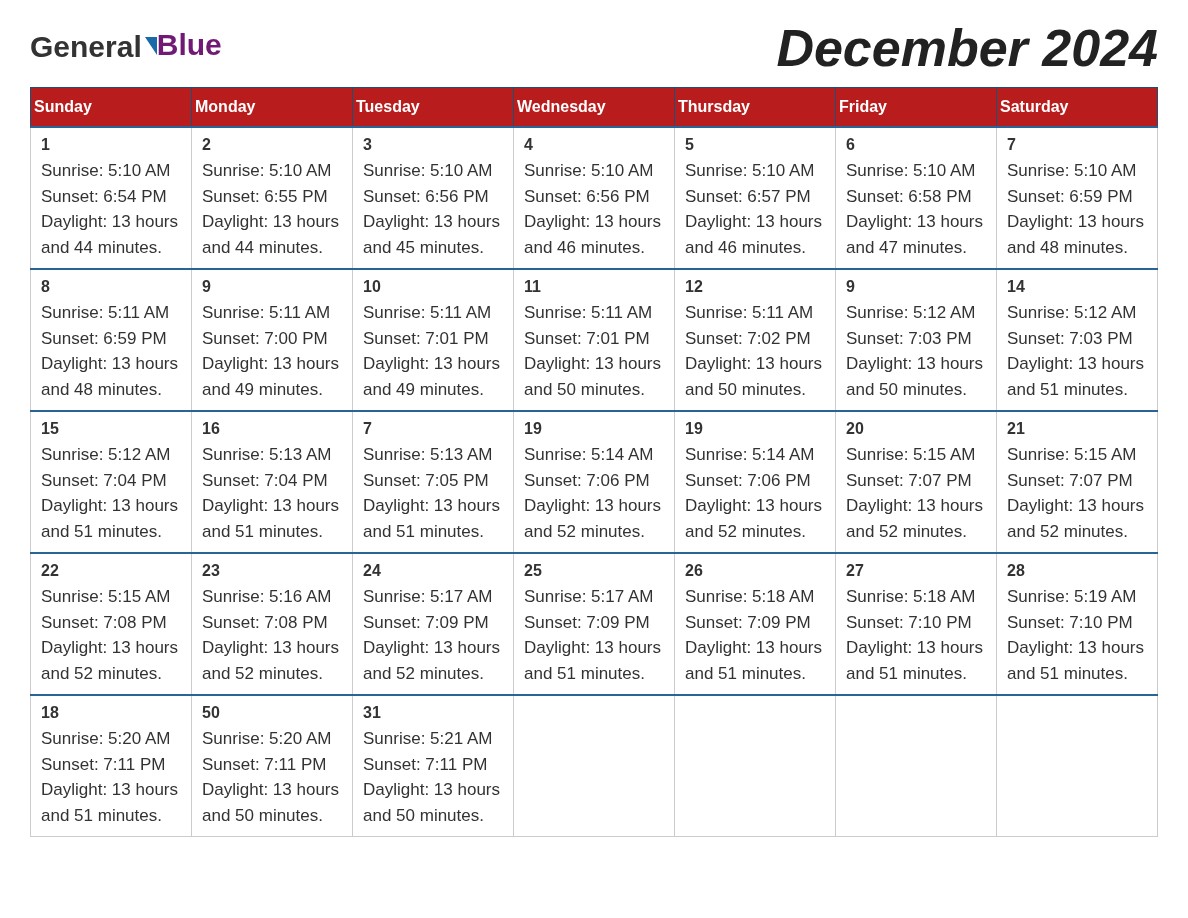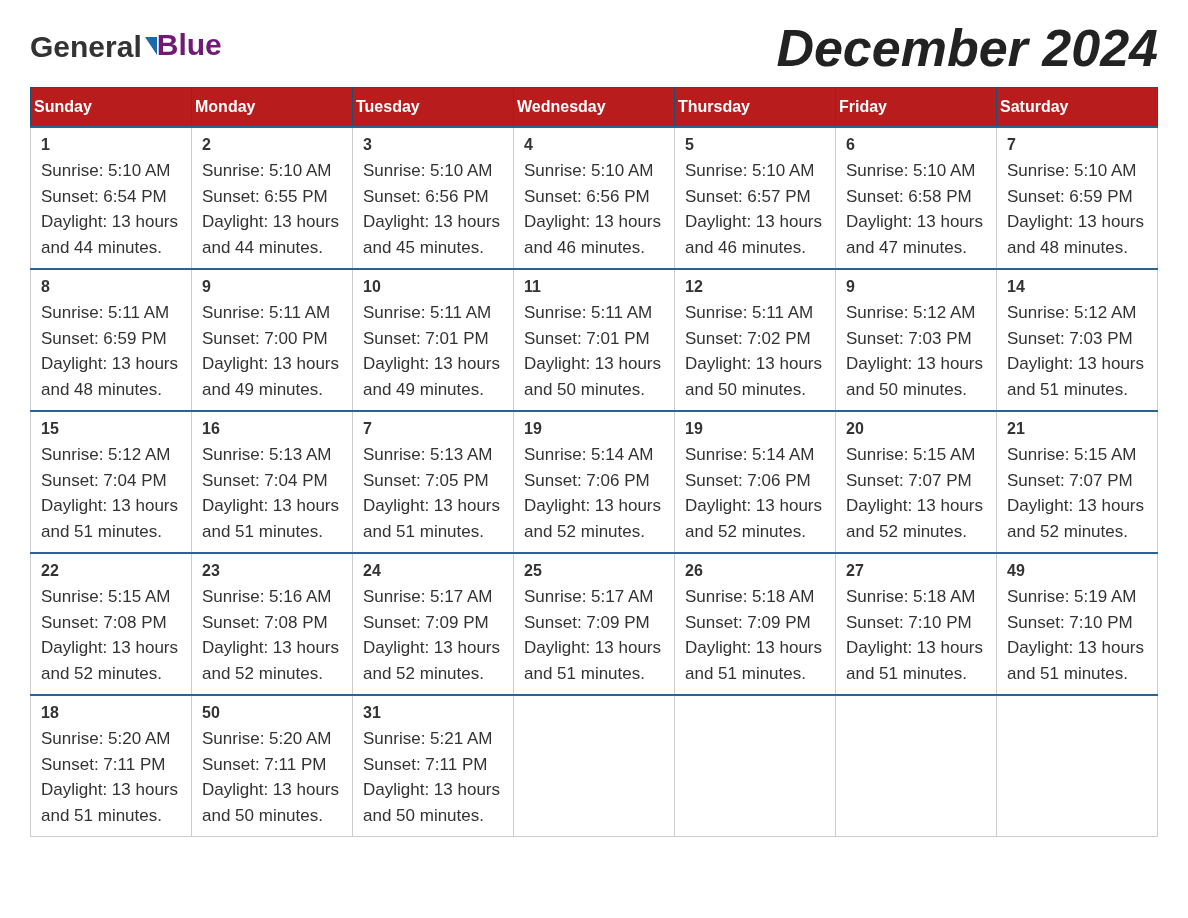--- a/index.html
+++ b/index.html
@@ -242,21 +242,21 @@
         </td>
         <td>
           <div class="day-number">26</div>
         <div class="day-info">Sunrise: 5:18 AM<br>Sunset: 7:09 PM<br>Daylight: 13 hours and 51 minutes.</div>
         </td>
         <td>
           <div class="day-number">27</div>
         <div class="day-info">Sunrise: 5:18 AM<br>Sunset: 7:10 PM<br>Daylight: 13 hours and 51 minutes.</div>
         </td>
         <td>
-          <div class="day-number">49</div>
+          <div class="day-number">28</div>
         <div class="day-info">Sunrise: 5:19 AM<br>Sunset: 7:10 PM<br>Daylight: 13 hours and 51 minutes.</div>
         </td>
       </tr>
       <tr>
         <td>
           <div class="day-number">18</div>
         <div class="day-info">Sunrise: 5:20 AM<br>Sunset: 7:11 PM<br>Daylight: 13 hours and 51 minutes.</div>
         </td>
         <td>
           <div class="day-number">50</div>

